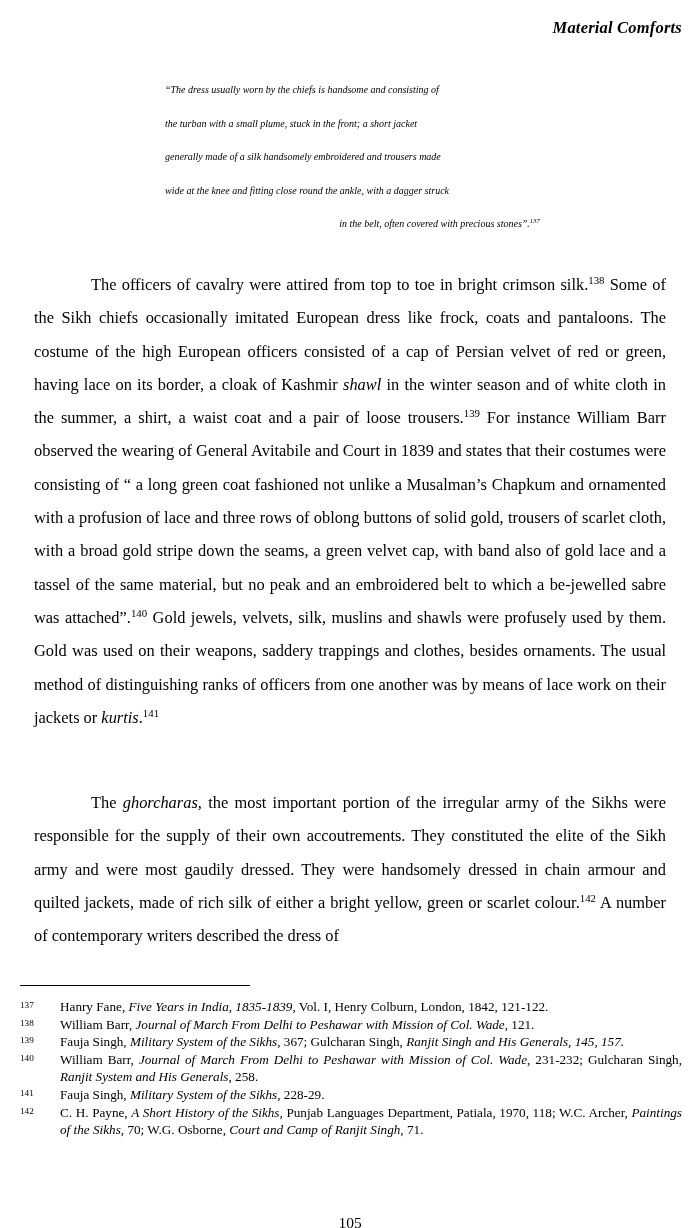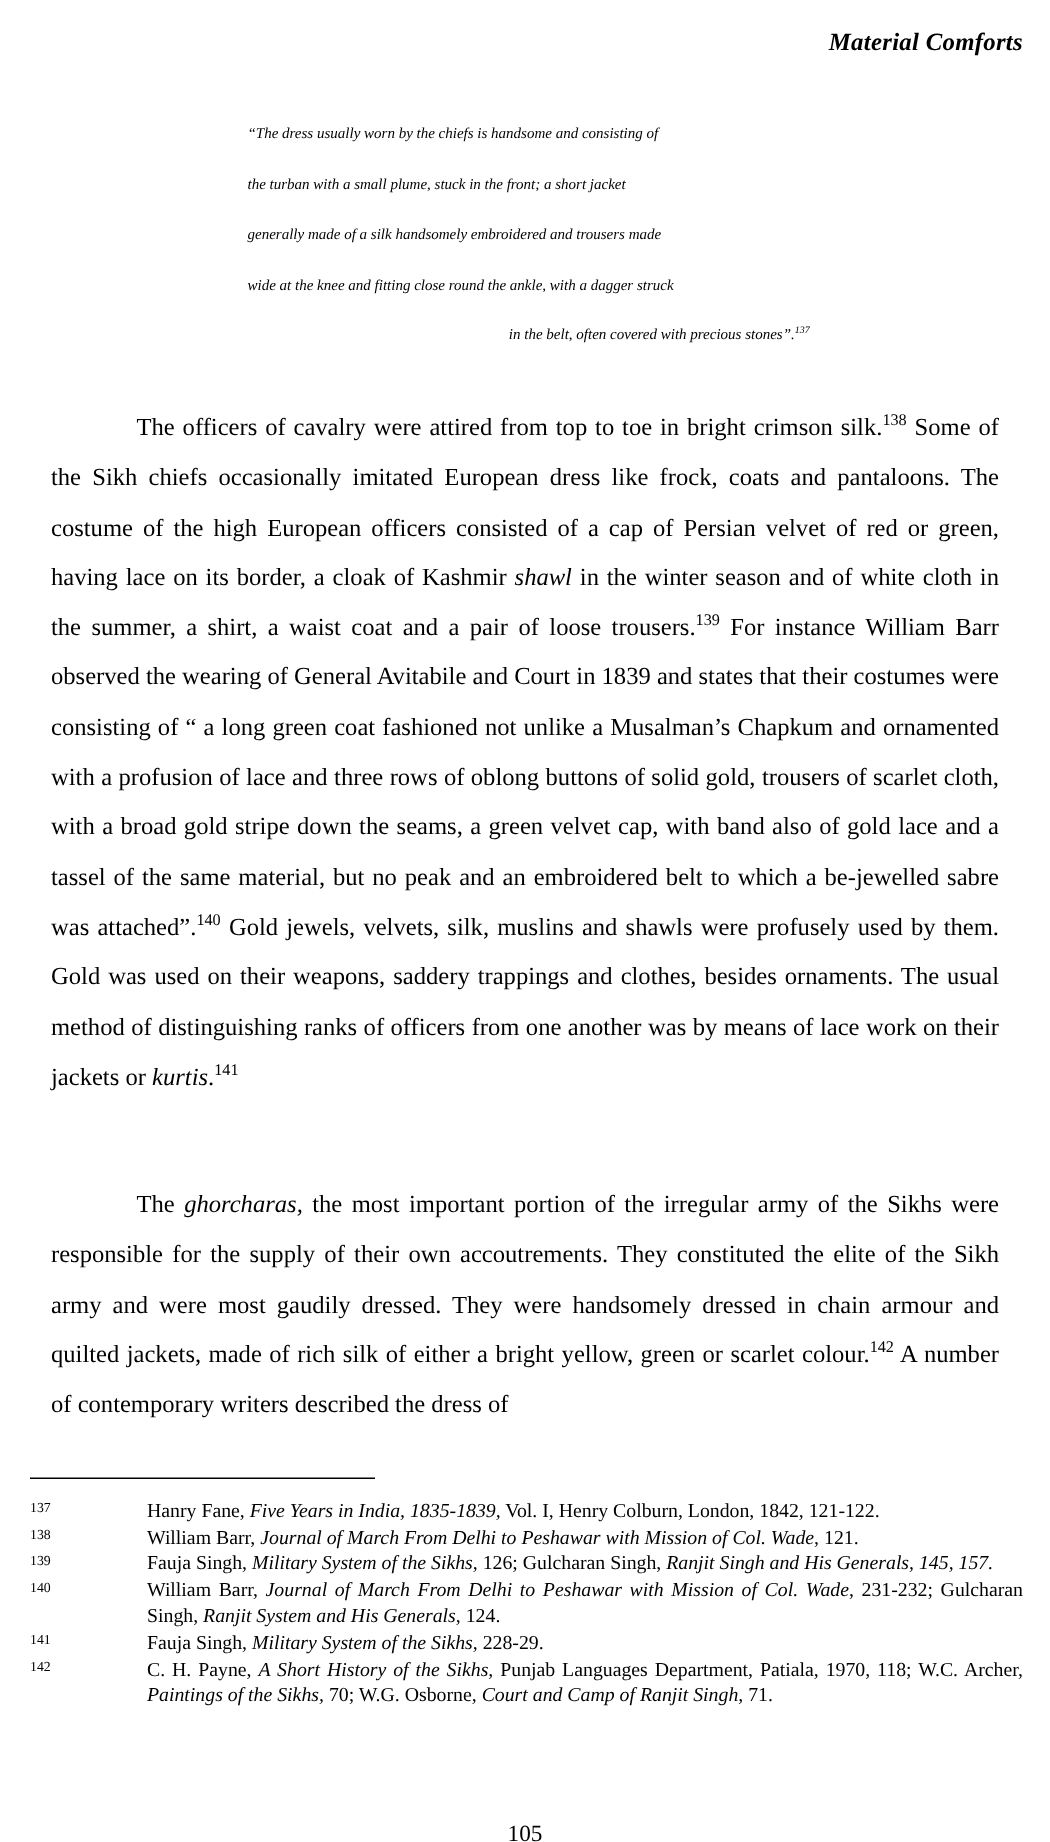--- a/index.html
+++ b/index.html
@@ -105,21 +105,20 @@
   .fn-num {
     flex: 0 0 40px;
     font-size: 9.2px;
     line-height: 14px;
     padding-top: 0px;
   }
   .fn-text {
     flex: 1 1 auto;
     text-align: justify;
     text-justify: inter-word;
-    margin-left: 38px;
   }
 
   
   .page-number {
     position: absolute;
     left: 0;
     right: 0;
     top: 1214px;
     text-align: center;
     font-size: 15.5px;
@@ -154,25 +153,25 @@
       <div class="fn">
         <div class="fn-num">137</div>
         <div class="fn-text"><span>Hanry Fane, </span><i>Five Years in India, 1835-1839,</i><span> Vol. I, Henry Colburn, London, 1842, 121-122.</span></div>
       </div>
       <div class="fn">
         <div class="fn-num">138</div>
         <div class="fn-text"><span>William Barr, </span><i>Journal of March From Delhi to Peshawar with Mission of Col. Wade</i><span>, 121.</span></div>
       </div>
       <div class="fn">
         <div class="fn-num">139</div>
-        <div class="fn-text"><span>Fauja Singh, </span><i>Military System of the Sikhs,</i><span> 126; Gulcharan Singh, </span><i>Ranjit Singh and His Generals, 145, 157.</i></div>
+        <div class="fn-text"><span>Fauja Singh, </span><i>Military System of the Sikhs,</i><span> 367; Gulcharan Singh, </span><i>Ranjit Singh and His Generals, 145, 157.</i></div>
       </div>
       <div class="fn">
         <div class="fn-num">140</div>
-        <div class="fn-text"><span>William Barr, </span><i>Journal of March From Delhi to Peshawar with Mission of Col. Wade</i><span>, 231-232; Gulcharan Singh, </span><i>Ranjit System and His Generals</i><span>, 124.</span></div>
+        <div class="fn-text"><span>William Barr, </span><i>Journal of March From Delhi to Peshawar with Mission of Col. Wade</i><span>, 231-232; Gulcharan Singh, </span><i>Ranjit System and His Generals</i><span>, 258.</span></div>
       </div>
       <div class="fn">
         <div class="fn-num">141</div>
         <div class="fn-text"><span>Fauja Singh, </span><i>Military System of the Sikhs,</i><span> 228-29.</span></div>
       </div>
       <div class="fn">
         <div class="fn-num">142</div>
         <div class="fn-text"><span>C. H. Payne, </span><i>A Short History of the Sikhs,</i><span> Punjab Languages Department, Patiala, 1970, 118; W.C. Archer, </span><i>Paintings of the Sikhs,</i><span> 70; W.G. Osborne, </span><i>Court and Camp of Ranjit Singh,</i><span> 71.</span></div>
       </div>
     </div>

